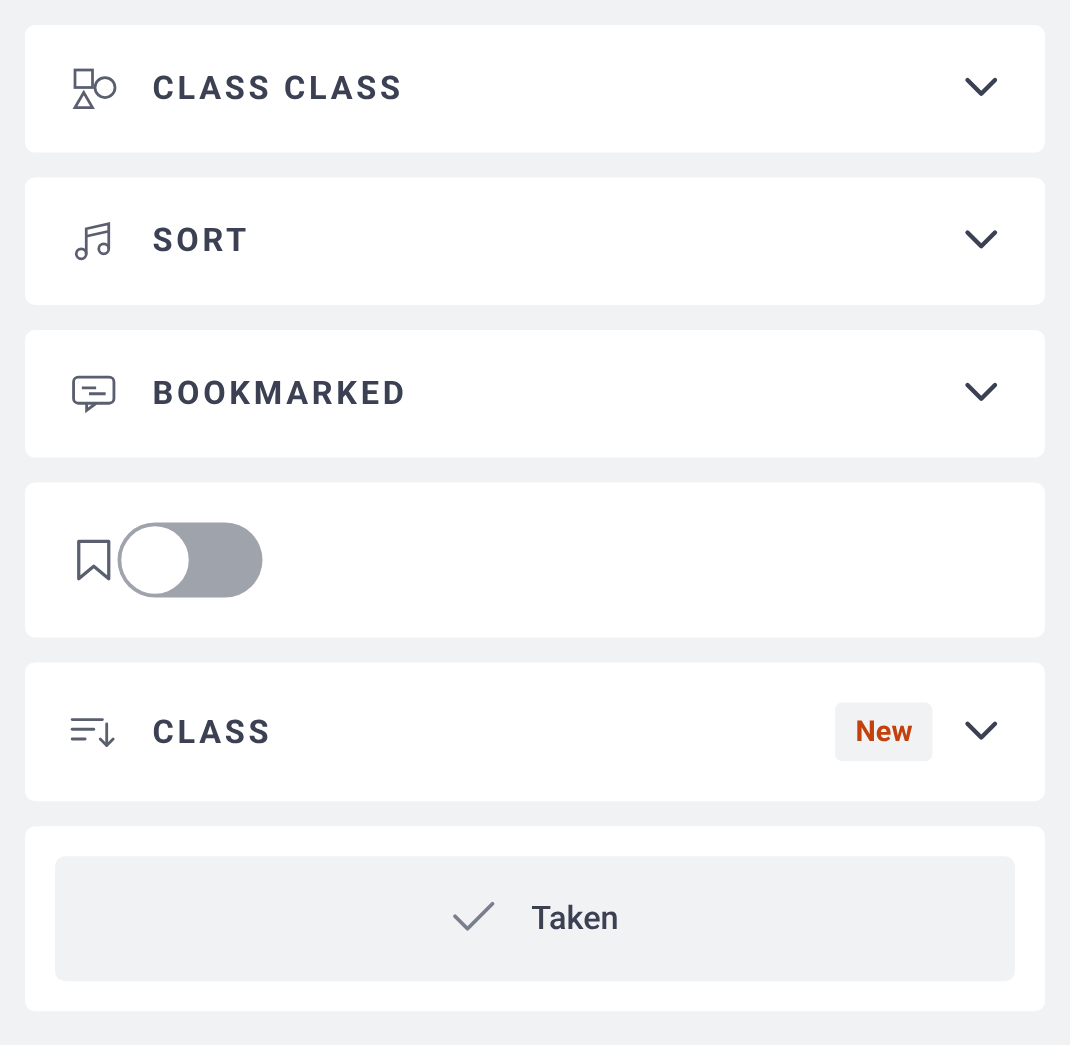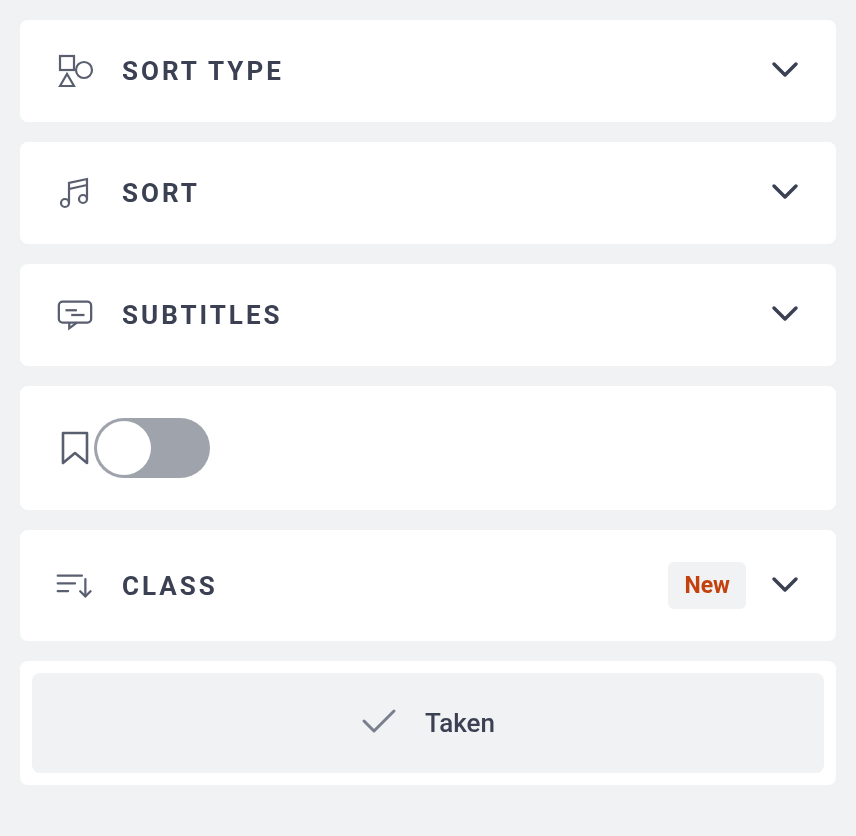--- a/index.html
+++ b/index.html
@@ -66,21 +66,21 @@
       color: #c2410c;
       font-size: 23px;
       font-weight: 700;
       margin-right: 24px;
     }
     .bottom-buttons {
       display: flex;
       gap: 20px;
       background: #ffffff;
       border-radius: 8px;
-      padding: 12px;
+      padding: 24px;
     }
     .status-btn {
       flex: 1;
       background: #f1f2f4;
       border-radius: 8px;
       padding: 34px 0;
       display: flex;
       align-items: center;
       justify-content: center;
       gap: 28px;
@@ -96,21 +96,21 @@
 <body>
 
 <div class="filter-row">
   <span class="filter-icon">
     <svg width="38" height="38" viewBox="0 0 38 38" fill="none" stroke="#5a5f70" stroke-width="2.2">
       <rect x="4" y="4" width="14" height="14"></rect>
       <circle cx="28" cy="18" r="8"></circle>
       <path d="M4 34 L11 22 L18 34 Z"></path>
     </svg>
   </span>
-  <span class="filter-label">SORT TYPE</span>
+  <span class="filter-label">CLASS CLASS</span>
   <span class="chevron">
     <svg width="30" height="30" viewBox="0 0 30 30" fill="none" stroke="#3b4053" stroke-width="3.5" stroke-linecap="round" stroke-linejoin="round">
       <polyline points="4,10 15,21 26,10"></polyline>
     </svg>
   </span>
 </div>
 
 <div class="filter-row">
   <span class="filter-icon">
     <svg width="36" height="36" viewBox="0 0 36 36" fill="none" stroke="#5a5f70" stroke-width="2.2">
@@ -130,21 +130,21 @@
 
 <div class="filter-row">
   <span class="filter-icon">
     <svg width="40" height="40" viewBox="0 0 40 40" fill="none" stroke="#5a5f70" stroke-width="2.4">
       <rect x="3" y="6" width="34" height="22" rx="4"></rect>
       <path d="M14 28 L14 34 L22 28"></path>
       <line x1="10" y1="15" x2="22" y2="15"></line>
       <line x1="16" y1="20" x2="30" y2="20"></line>
     </svg>
   </span>
-  <span class="filter-label">SUBTITLES</span>
+  <span class="filter-label">BOOKMARKED</span>
   <span class="chevron">
     <svg width="30" height="30" viewBox="0 0 30 30" fill="none" stroke="#3b4053" stroke-width="3.5" stroke-linecap="round" stroke-linejoin="round">
       <polyline points="4,10 15,21 26,10"></polyline>
     </svg>
   </span>
 </div>
 
 <div class="filter-row">
   <span class="filter-icon">
     <svg width="34" height="38" viewBox="0 0 34 38" fill="none" stroke="#5a5f70" stroke-width="2.6" stroke-linejoin="round">

